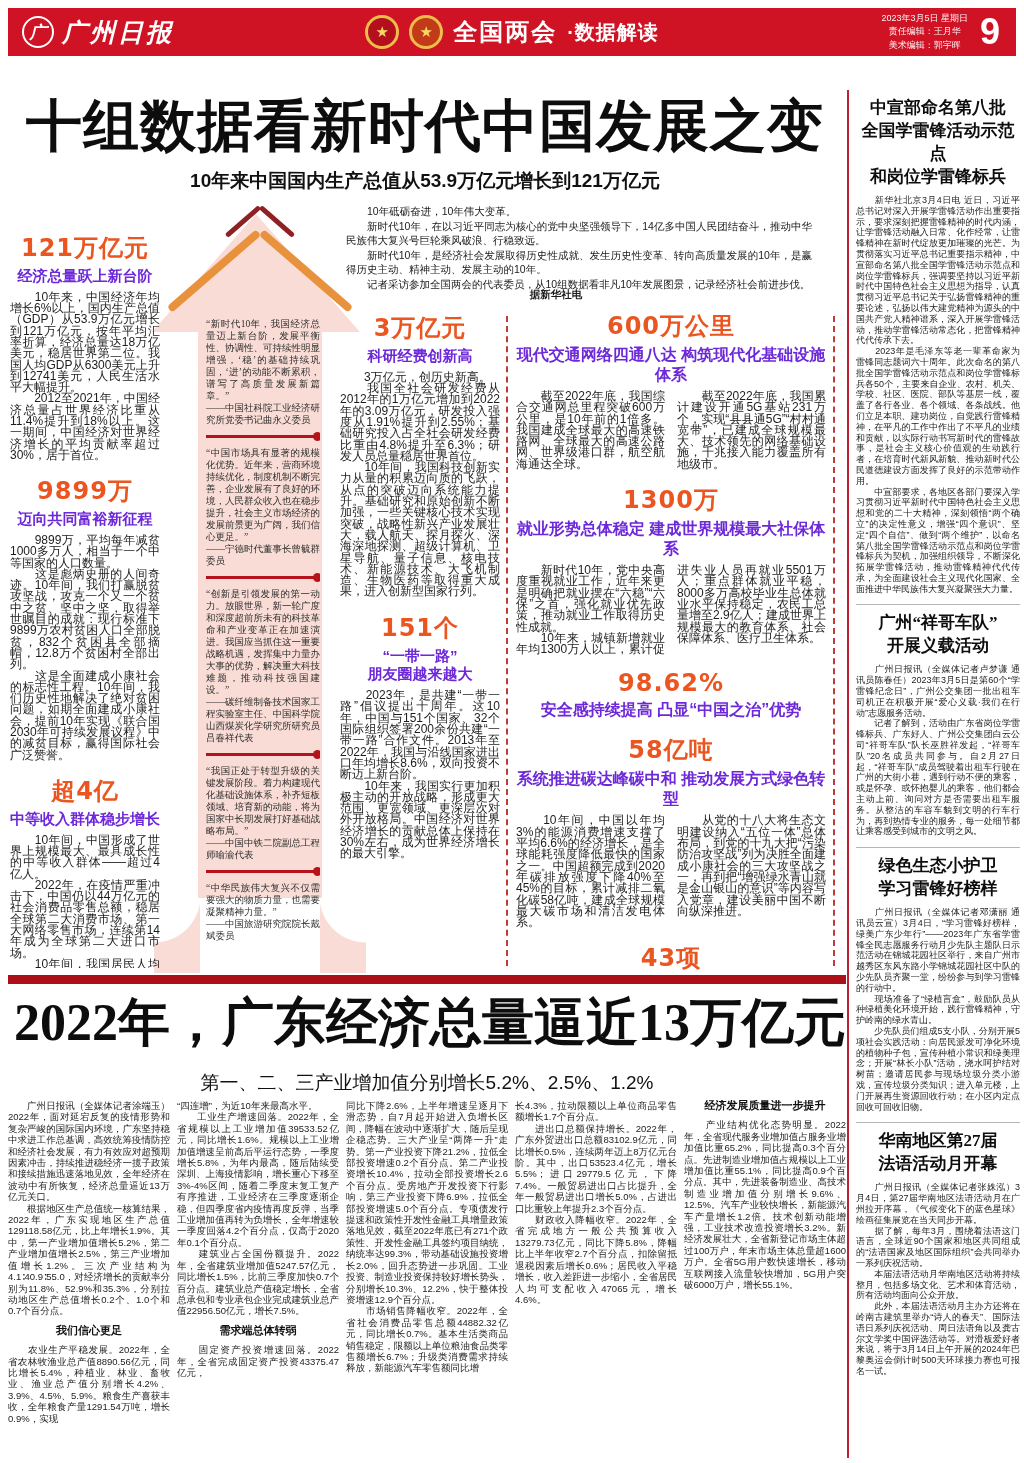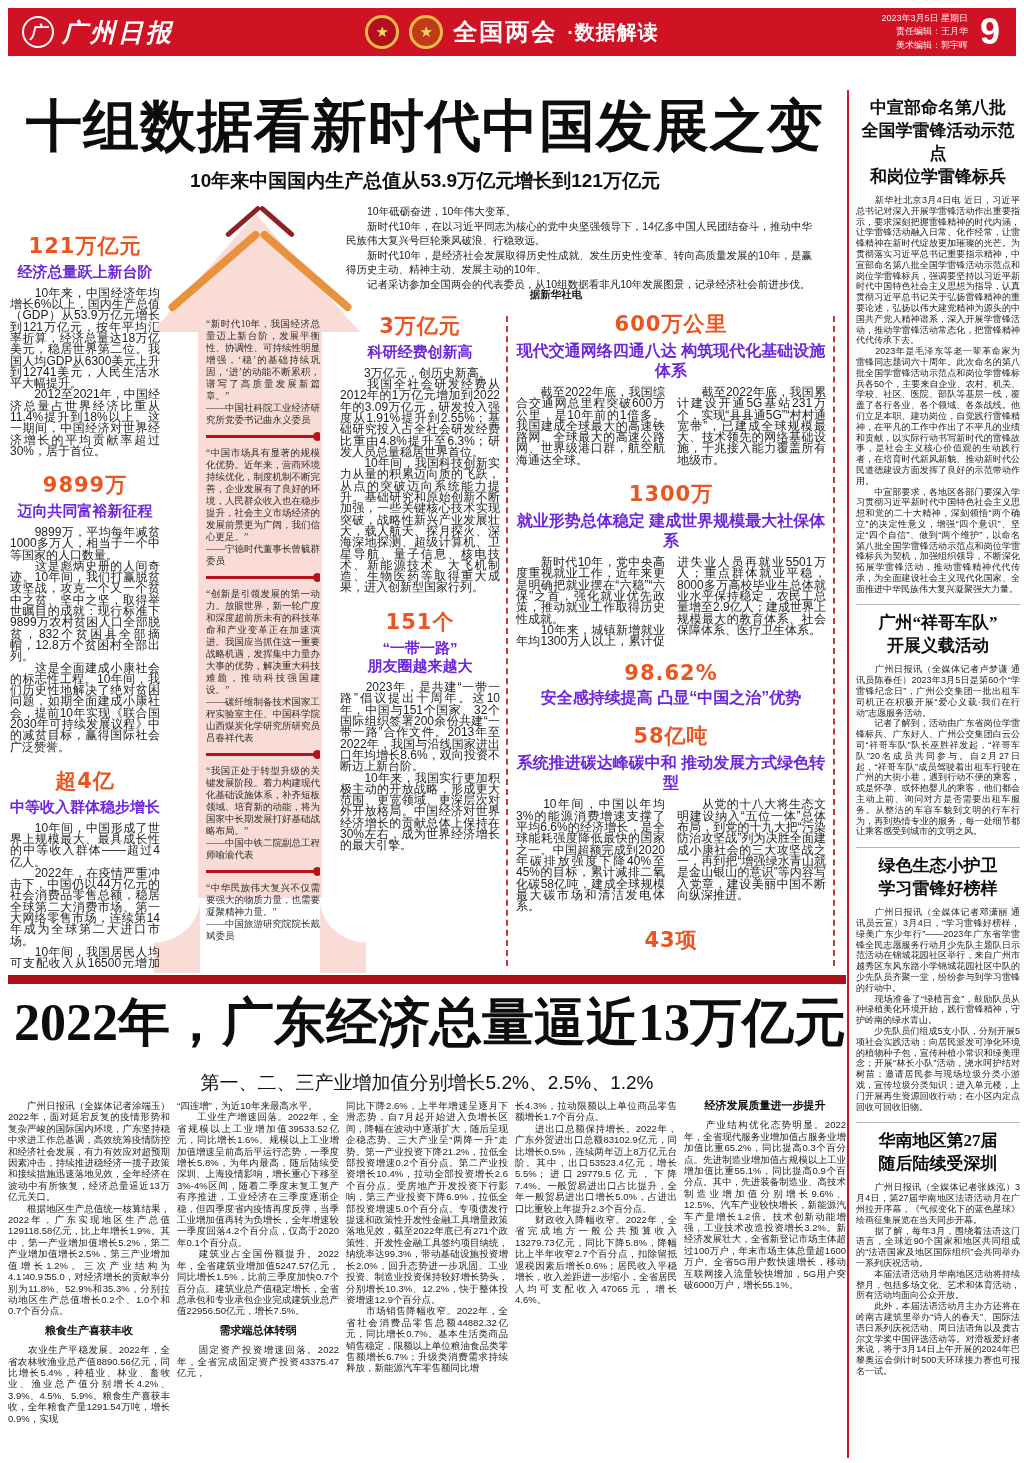--- a/index.html
+++ b/index.html
@@ -11,21 +11,21 @@
   .mh-logo { display:flex; align-items:center; gap:8px; padding-left:14px; width:240px; }
   .mh-logo-circle { width:32px; height:32px; border:2px solid #fff; border-radius:50%; display:flex; align-items:center; justify-content:center; font-family:"Liberation Serif",serif; font-style:italic; font-weight:bold; font-size:17px; }
   .mh-logo-name { font-family:"Liberation Serif",serif; font-style:italic; font-weight:bold; font-size:25px; letter-spacing:3px; }
   .mh-center { position:absolute; left:0; right:0; display:flex; align-items:center; justify-content:center; gap:10px; pointer-events:none; }
   .emblem { width:34px; height:34px; border-radius:50%; border:3px solid #edbd4a; display:flex; align-items:center; justify-content:center; font-size:15px; color:#f6d664; }
   .emblem.national { background:#b30f1d; }
   .emblem.cppcc { background:#c33a18; }
   .mh-banner-main { font-size:24px; font-weight:bold; letter-spacing:2px; font-family:"Liberation Sans",sans-serif; }
   .mh-banner-sub { font-size:20px; font-weight:bold; letter-spacing:1px; }
   .mh-right { margin-left:auto; display:flex; align-items:center; gap:12px; padding-right:16px; z-index:2; }
-  .mh-info { text-align:right; font-size:9px; line-height:1.5; opacity:.95; }
+  .mh-info { text-align:center; font-size:9px; line-height:1.5; opacity:.95; }
   .mh-page { font-size:36px; font-weight:bold; line-height:1; }
 
   
   .lead-headline { position:absolute; left:8px; top:90px; width:834px; text-align:center; font-family:"Liberation Serif","DejaVu Serif",serif; font-weight:bold; font-size:56px; line-height:72px; color:#0d0d0d; letter-spacing:1px; }
   .lead-subhead { position:absolute; left:8px; top:168px; width:834px; text-align:center; font-size:19px; font-weight:bold; color:#111; }
   .lead-intro { position:absolute; left:346px; top:204px; width:466px; font-size:10.5px; line-height:14.5px; color:#1a1a1a; text-align:justify; white-space:pre-line; }
   .lead-byline { position:absolute; left:346px; top:288px; width:420px; text-align:center; font-size:10.5px; font-weight:bold; color:#1a1a1a; }
 
   
   .v-red-solid { position:absolute; left:847px; top:90px; width:2px; height:1368px; background:#c0202f; }
@@ -46,21 +46,21 @@
   .chev-tip.r { left:255px; top:219px; transform:rotate(41deg); }
 
   
   .col { position:absolute; overflow:hidden; }
   .col-left { left:10px; top:232px; width:150px; height:736px; }
   .col-quotes { left:206px; top:318px; width:114px; height:648px; }
   .col-mid { left:340px; top:312px; width:160px; height:656px; }
   .col-right { left:516px; top:310px; width:310px; height:662px; }
 
   .sec { margin-bottom:14px; }
-  .sec-num { text-align:center; font-size:21px; font-weight:bold; color:#ea5520; letter-spacing:1px; font-family:"DejaVu Sans",sans-serif; }
+  .sec-num { text-align:center; font-size:24px; font-weight:bold; color:#ea5520; letter-spacing:1px; font-family:"DejaVu Sans",sans-serif; }
   .sec-title { text-align:center; font-size:15px; font-weight:bold; color:#6d28d9; margin:3px 0 6px; white-space:pre-line; line-height:1.25; }
   .col-right .sec-title { font-size:16px; }
   .sec-body { font-size:12px; line-height:11.3px; color:#1c1c1c; text-align:justify; white-space:pre-line; }
   .two-col { column-count:2; column-gap:12px; }
 
   .quote { font-family:"Liberation Serif","DejaVu Serif",serif; font-size:9.5px; line-height:12px; color:#2d2d2d; text-align:justify; white-space:pre-line; }
   .qrule { position:relative; height:3px; background:#b5121b; margin:9px 0; }
   .qrule::after { content:""; position:absolute; right:-2px; top:-3px; width:9px; height:9px; border-radius:50%; background:#b5121b; }
 
   
@@ -212,21 +212,21 @@
 
     </div>
   </div>
 
   <h2 class="s2-headline">2022年，广东经济总量逼近13万亿元</h2>
   <div class="s2-subhead">第一、二、三产业增加值分别增长5.2%、2.5%、1.2%</div>
   <div class="s2-cols">
     <div class="s2-col">
       <div class="s2-p">　　广州日报讯（全媒体记者涂端玉）2022年，面对延宕反复的疫情形势和复杂严峻的国际国内环境，广东坚持稳中求进工作总基调，高效统筹疫情防控和经济社会发展，有力有效应对超预期因素冲击，持续推进稳经济一揽子政策和接续措施迅速落地见效，全年经济在波动中有所恢复，经济总量逼近13万亿元关口。
 　　根据地区生产总值统一核算结果，2022年，广东实现地区生产总值129118.58亿元，比上年增长1.9%。其中，第一产业增加值增长5.2%，第二产业增加值增长2.5%，第三产业增加值增长1.2%。三次产业结构为4.1∶40.9∶55.0，对经济增长的贡献率分别为11.8%、52.9%和35.3%，分别拉动地区生产总值增长0.2个、1.0个和0.7个百分点。</div>
-      <div class="s2-h">粮食生产喜获丰收</div>
+      <div class="s2-h">我们信心更足</div>
       <div class="s2-p">　　农业生产平稳发展。2022年，全省农林牧渔业总产值8890.56亿元，同比增长5.4%，种植业、林业、畜牧业、渔业总产值分别增长4.2%、3.9%、4.5%、5.9%。粮食生产喜获丰收，全年粮食产量1291.54万吨，增长0.9%，实现</div>
     </div>
     <div class="s2-col">
       <div class="s2-p">“四连增”，为近10年来最高水平。
 　　工业生产增速回落。2022年，全省规模以上工业增加值39533.52亿元，同比增长1.6%。规模以上工业增加值增速呈前高后平运行态势，一季度增长5.8%，为年内最高，随后陆续受深圳、上海疫情影响，增长重心下移至3%-4%区间，随着二季度末复工复产有序推进，工业经济在三季度逐渐企稳，但四季度省内疫情再度反弹，当季工业增加值再转为负增长，全年增速较一季度回落4.2个百分点，仅高于2020年0.1个百分点。
 　　建筑业占全国份额提升。2022年，全省建筑业增加值5247.57亿元，同比增长1.5%，比前三季度加快0.7个百分点。建筑业总产值稳定增长，全省总承包和专业承包企业完成建筑业总产值22956.50亿元，增长7.5%。</div>
       <div class="s2-h">需求端总体转弱</div>
       <div class="s2-p">　　固定资产投资增速回落。2022年，全省完成固定资产投资43375.47亿元，</div>
     </div>
     <div class="s2-col">
@@ -261,21 +261,21 @@
     </div>
     <div class="sb-article">
       <div class="sb-title">绿色生态小护卫
 学习雷锋好榜样</div>
       <div class="sb-body">　　广州日报讯（全媒体记者邓潇丽 通讯员云宣）3月4日，“学习雷锋好榜样，绿美广东少年行”——2023年广东省学雷锋全民志愿服务行动月少先队主题队日示范活动在锦城花园社区举行，来自广州市越秀区东风东路小学锦城花园社区中队的少先队员齐聚一堂，纷纷参与到学习雷锋的行动中。
 　　现场准备了“绿植盲盒”，鼓励队员从种绿植美化环境开始，践行雷锋精神，守护岭南的绿水青山。
 　　少先队员们组成5支小队，分别开展5项社会实践活动：向居民派发可净化环境的植物种子包，宣传种植小常识和绿美理念；开展“林长小队”活动，浇水呵护结对树苗；邀请居民参与现场垃圾分类小游戏，宣传垃圾分类知识；进入单元楼，上门开展再生资源回收行动；在小区内定点回收可回收旧物。</div>
     </div>
     <div class="sb-article">
       <div class="sb-title">华南地区第27届
-随后陆续受深圳</div>
+法语活动月开幕</div>
       <div class="sb-body">　　广州日报讯（全媒体记者张姝泓）3月4日，第27届华南地区法语活动月在广州拉开序幕，《气候变化下的蓝色星球》绘画征集展览在当天同步开幕。
 　　据了解，每年3月，围绕着法语这门语言，全球近90个国家和地区共同组成的“法语国家及地区国际组织”会共同举办一系列庆祝活动。
 　　本届法语活动月华南地区活动将持续整月，包括多场文化、艺术和体育活动，所有活动均面向公众开放。
 　　此外，本届法语活动月主办方还将在岭南古建筑里举办“诗人的春天”、国际法语日系列庆祝活动、周日法语角以及龚古尔文学奖中国评选活动等。对滑板爱好者来说，将于3月14日上午开展的2024年巴黎奥运会倒计时500天环球接力赛也可报名一试。</div>
     </div>
   </div>
 
 </div>
 
 </body></html>

